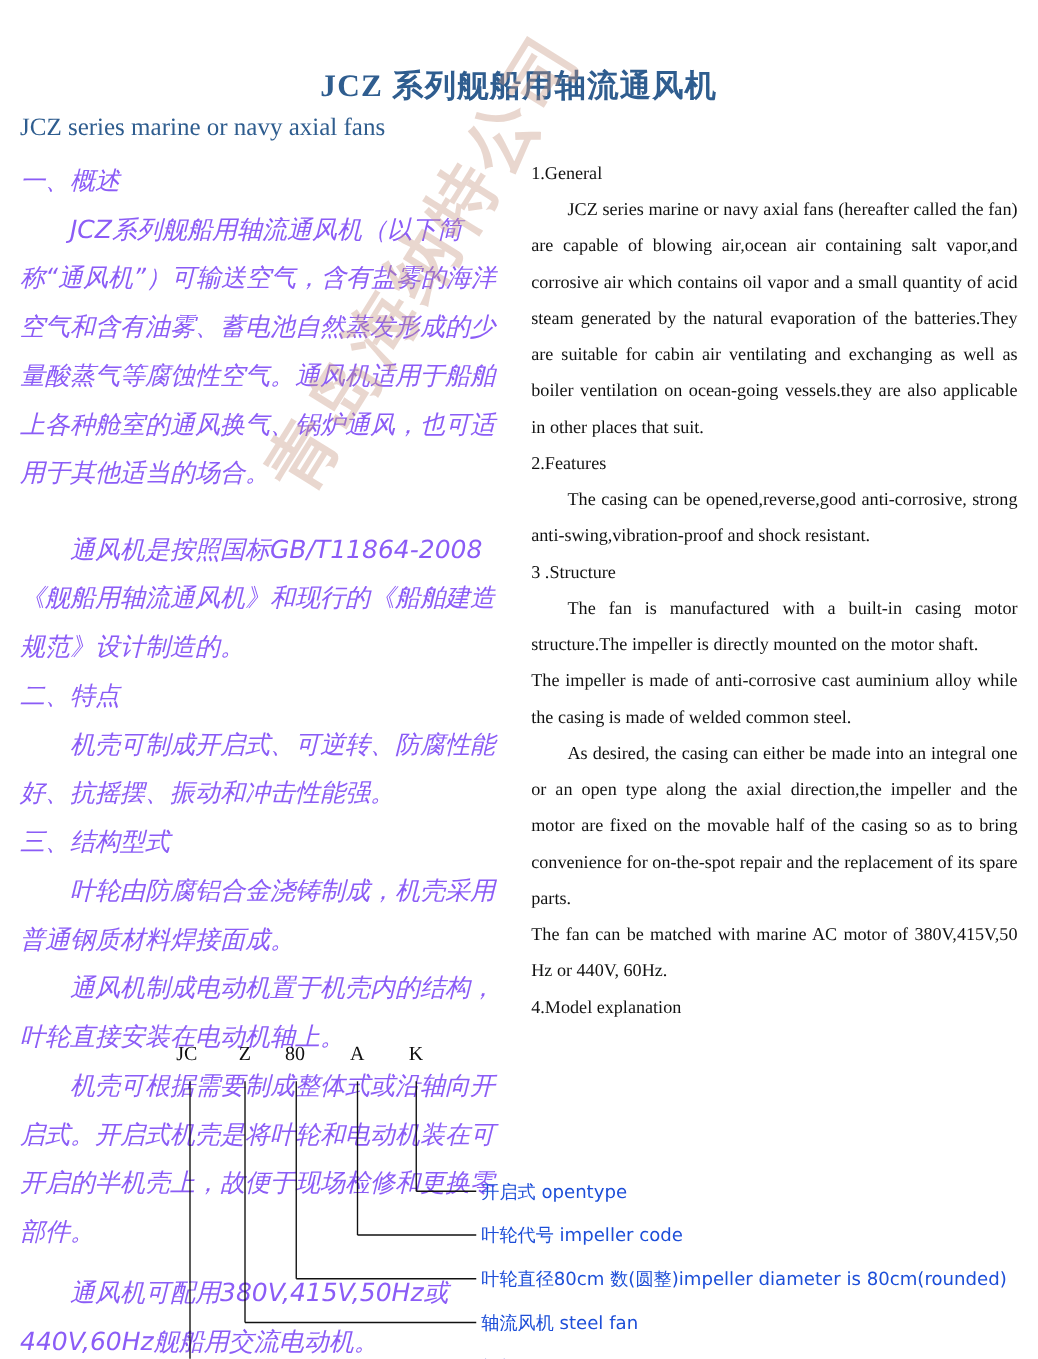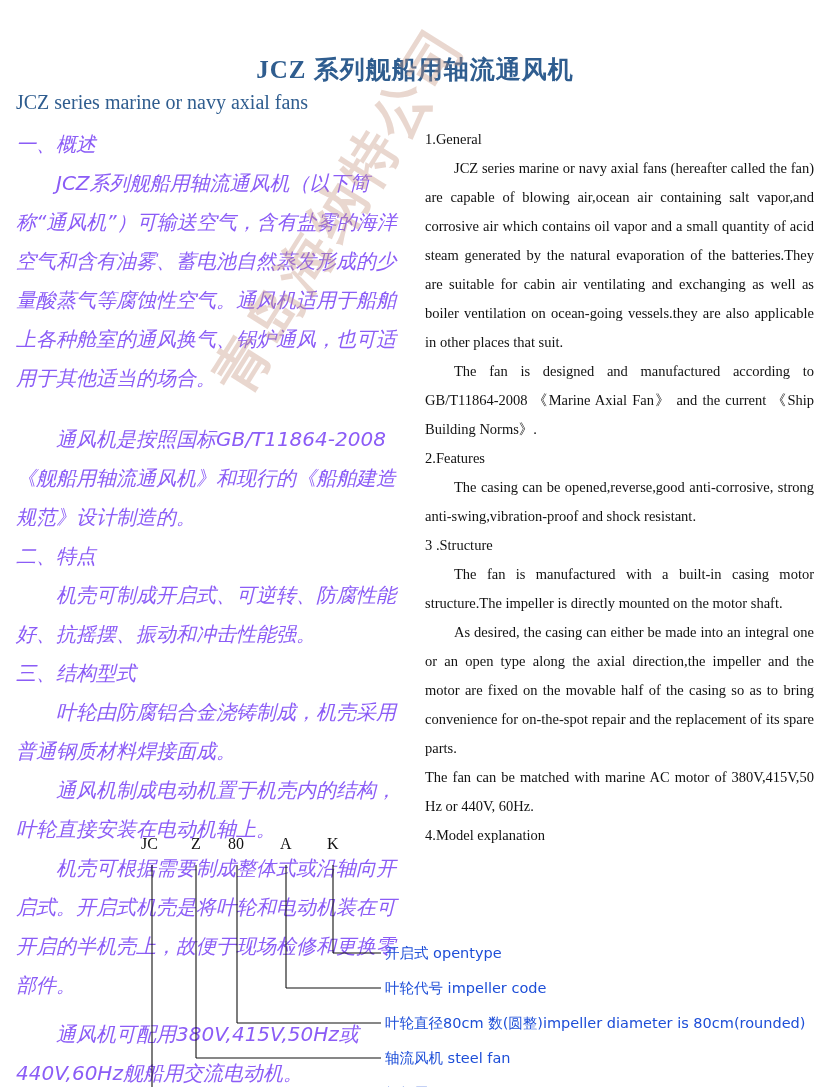--- a/index.html
+++ b/index.html
@@ -145,25 +145,25 @@
       <p class="p-indent">通风机制成电动机置于机壳内的结构，叶轮直接安装在电动机轴上。</p>
       <p class="p-indent">机壳可根据需要制成整体式或沿轴向开启式。开启式机壳是将叶轮和电动机装在可开启的半机壳上，故便于现场检修和更换零部件。</p>
       <div class="gap-sm"></div>
       <p class="p-indent">通风机可配用380V,415V,50Hz或440V,60Hz舰船用交流电动机。</p>
       <p>四、型号说明</p>
     </div>
 
     <div class="col-en">
       <p>1.General</p>
       <p class="en-indent">JCZ series marine or navy axial fans (hereafter called the fan) are capable of blowing air,ocean air containing salt vapor,and corrosive air which contains oil vapor and a small quantity of acid steam generated by the natural evaporation of the batteries.They are suitable for cabin air ventilating and exchanging as well as boiler ventilation on ocean-going vessels.they are also applicable in other places that suit.</p>
-      <p class="en-indent">The fan is designed and manufactured according to GB/T11864-2008 《Marine Axial Fan》 and the current 《Ship Building Norms》.</p>
       <p>2.Features</p>
       <p class="en-indent">The casing can be opened,reverse,good anti-corrosive, strong anti-swing,vibration-proof and shock resistant.</p>
       <p>3 .Structure</p>
       <p class="en-indent">The fan is manufactured with a built-in casing motor structure.The impeller is directly mounted on the motor shaft.</p>
+      <p>The impeller is made of anti-corrosive cast auminium alloy while the casing is made of welded common steel.</p>
       <p class="en-indent">As desired, the casing can either be made into an integral one or an open type along the axial direction,the impeller and the motor are fixed on the movable half of the casing so as to bring convenience for on-the-spot repair and the replacement of its spare parts.</p>
       <p>The fan can be matched with marine AC motor of 380V,415V,50 Hz or 440V, 60Hz.</p>
       <p>4.Model explanation</p>
     </div>
 
   </div>
 
   <div class="watermark">青岛海纳特公司</div>
 
   <div class="diagram">

